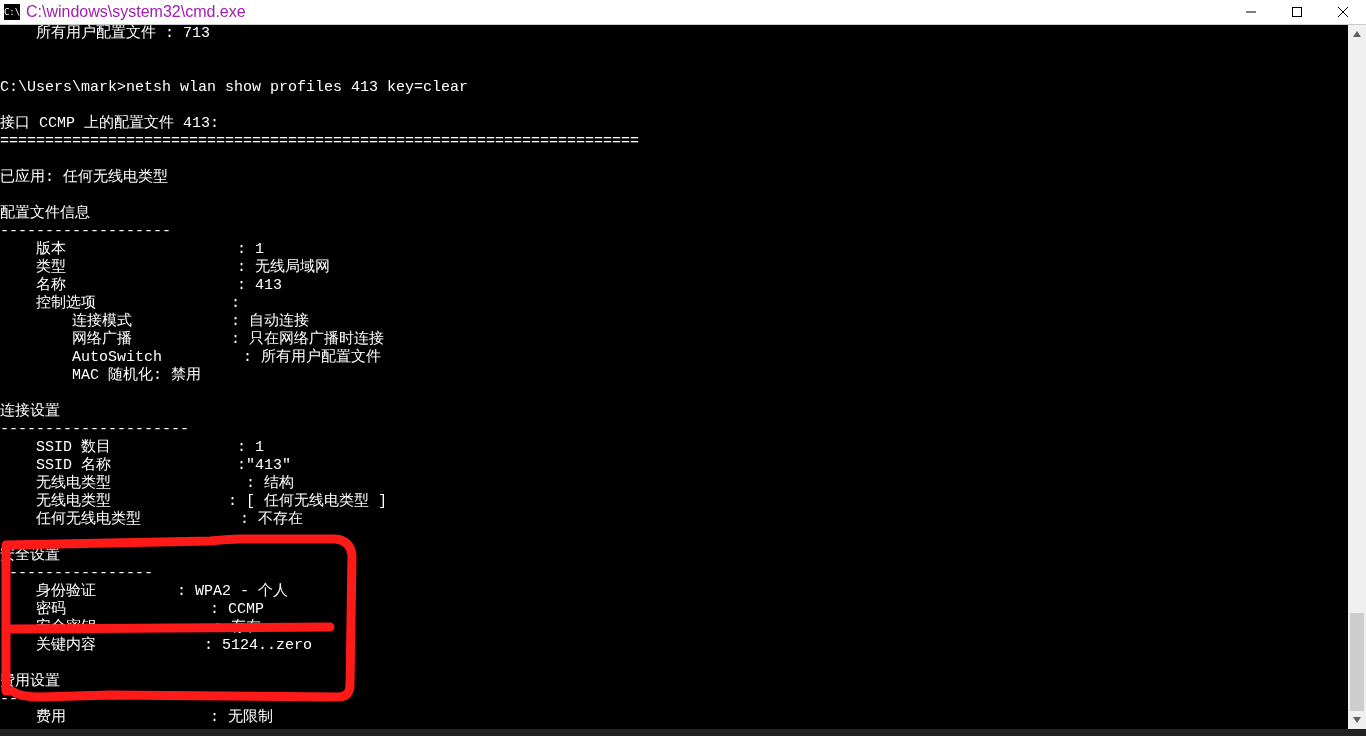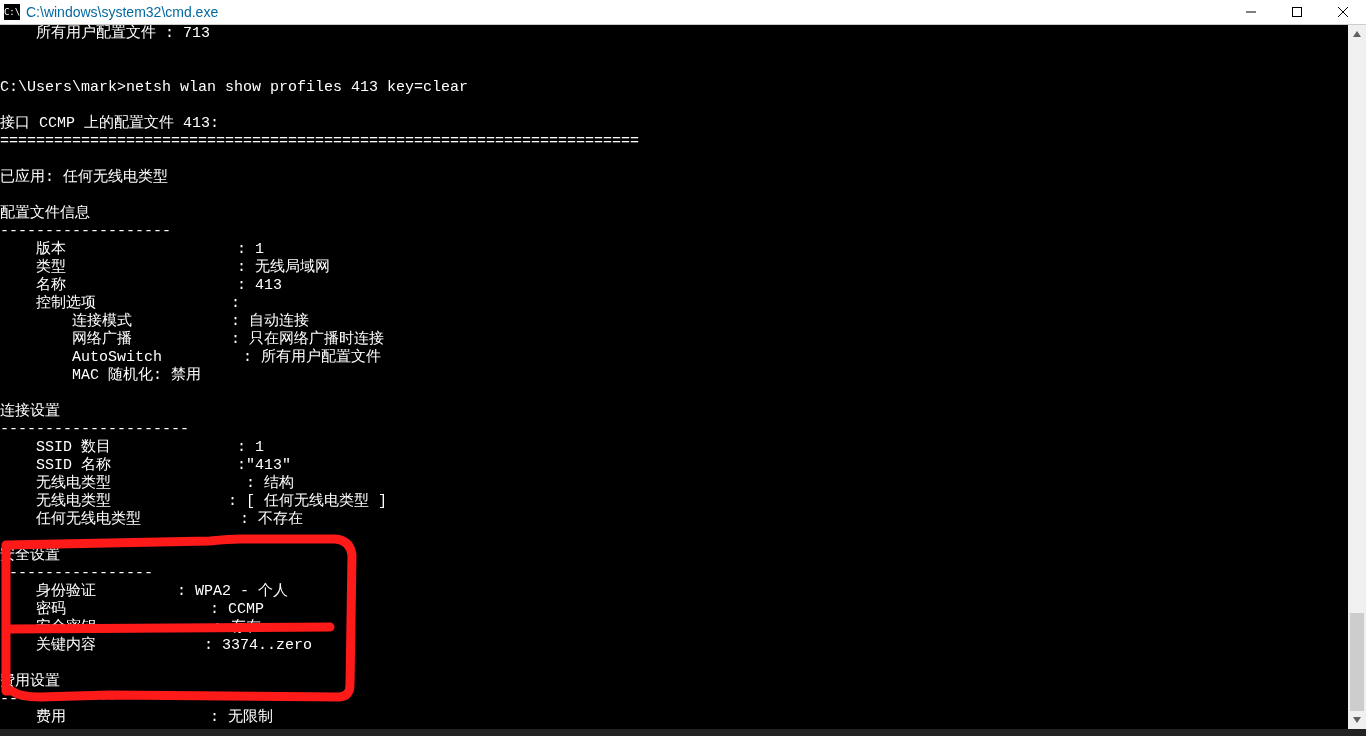--- a/index.html
+++ b/index.html
@@ -33,22 +33,22 @@
     margin-right: 6px;
     display: inline-flex;
     align-items: center;
     justify-content: center;
     font-size: 9px;
     background: #000;
     color: #fff;
     font-family: Consolas, monospace;
   }
   .titlebar .title-text {
-    font-size: 14px;
-    color: #0369a1;
+    font-size: 16px;
+    color: #a21caf;
   }
   .titlebar .controls {
     position: absolute;
     right: 0;
     top: 0;
     height: 24px;
     display: flex;
   }
   .ctrl-btn {
     width: 46px;
@@ -178,21 +178,21 @@
 <span>    SSID 名称              :"413"</span>
 <span>    无线电类型               : 结构</span>
 <span>    无线电类型             : [ 任何无线电类型 ]</span>
 <span>    任何无线电类型           : 不存在</span>
 <span></span>
 <span>安全设置</span>
 <span>-----------------</span>
 <span>    身份验证         : WPA2 - 个人</span>
 <span>    密码                : CCMP</span>
 <span>    安全密钥             : 存在</span>
-<span>    关键内容            : 3374..zero</span>
+<span>    关键内容            : 5124..zero</span>
 <span></span>
 <span>费用设置</span>
 <span>-------------</span>
 <span>    费用                : 无限制</span>
 </div>
 
     <div class="annot" style="left:0px; top:0px; width:1346px; height:712px;">
       <svg width="1346" height="712">
         <g stroke="#ff1a1a" stroke-width="9" fill="none" stroke-linecap="round" stroke-linejoin="round">
 

